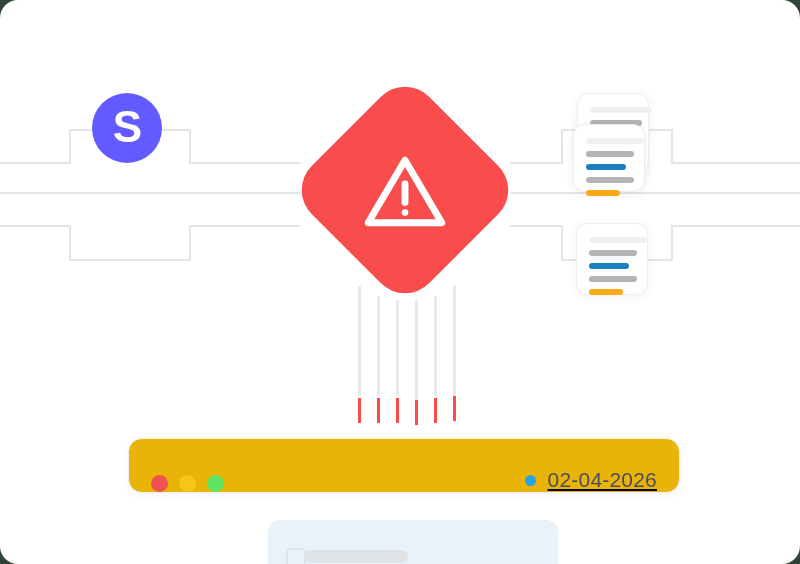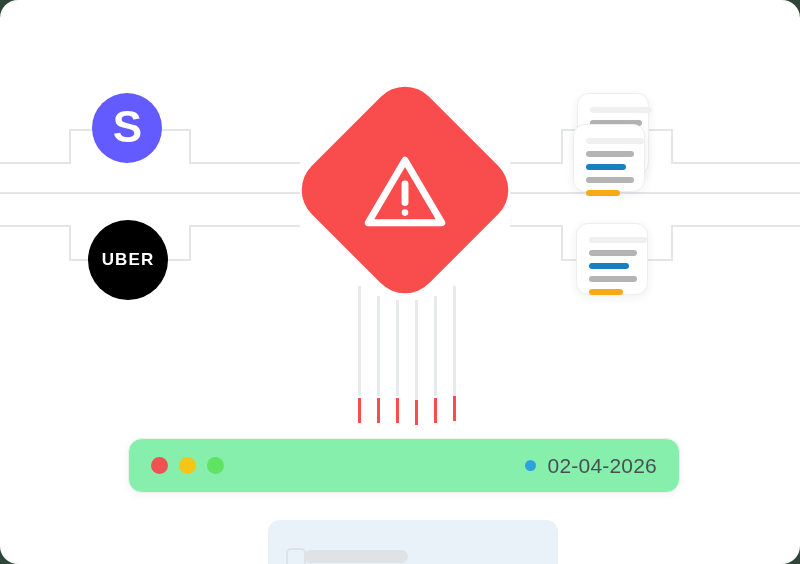--- a/index.html
+++ b/index.html
@@ -108,29 +108,30 @@
     width: 3px;
     height: 25px;
     background: #f94c4c;
   }
 
   
   #window-bar {
     position: absolute;
     left: 128px; top: 438px;
     width: 552px; height: 55px;
-    background: #86efac;
+    background: #eab308;
     border: 1px solid #eef0f1;
     border-radius: 14px;
     box-sizing: border-box;
     display: flex;
-    align-items: center;
+    align-items: flex-end;
     justify-content: space-between;
     padding: 0 22px 0 22px;
     box-shadow: 0 2px 9px rgba(40,45,60,0.05);
+    text-decoration: underline;
   }
   #traffic-lights {
     display: flex;
     gap: 11px;
   }
   .light {
     width: 17px; height: 17px;
     border-radius: 50%;
   }
   #status-group {
@@ -194,23 +195,20 @@
       <path d="M510 193 H800"></path>
 
       <path d="M510 226 H562 V260 H672 V226 H800"></path>
     </g>
   </svg>
 
   <div class="badge badge-stripe">
     <span class="glyph">S</span>
   </div>
 
-  <div class="badge badge-uber">
-    <span class="glyph">UBER</span>
-  </div>
 
   <div class="doc-card" style="left:577px; top:93px; width:72px; height:82px;">
     <div class="doc-line" style="background:#f0f0f0; width:62px;"></div>
     <div class="doc-line" style="background:#b4b4b4; width:52px;"></div>
   </div>
   <div class="doc-card" style="left:573px; top:124px; width:72px; height:68px;">
     <div class="doc-line" style="background:#f0f0f0; width:58px;"></div>
     <div class="doc-line" style="background:#b4b4b4; width:48px;"></div>
     <div class="doc-line" style="background:#1880c0; width:40px;"></div>
     <div class="doc-line" style="background:#b4b4b4; width:48px;"></div>

